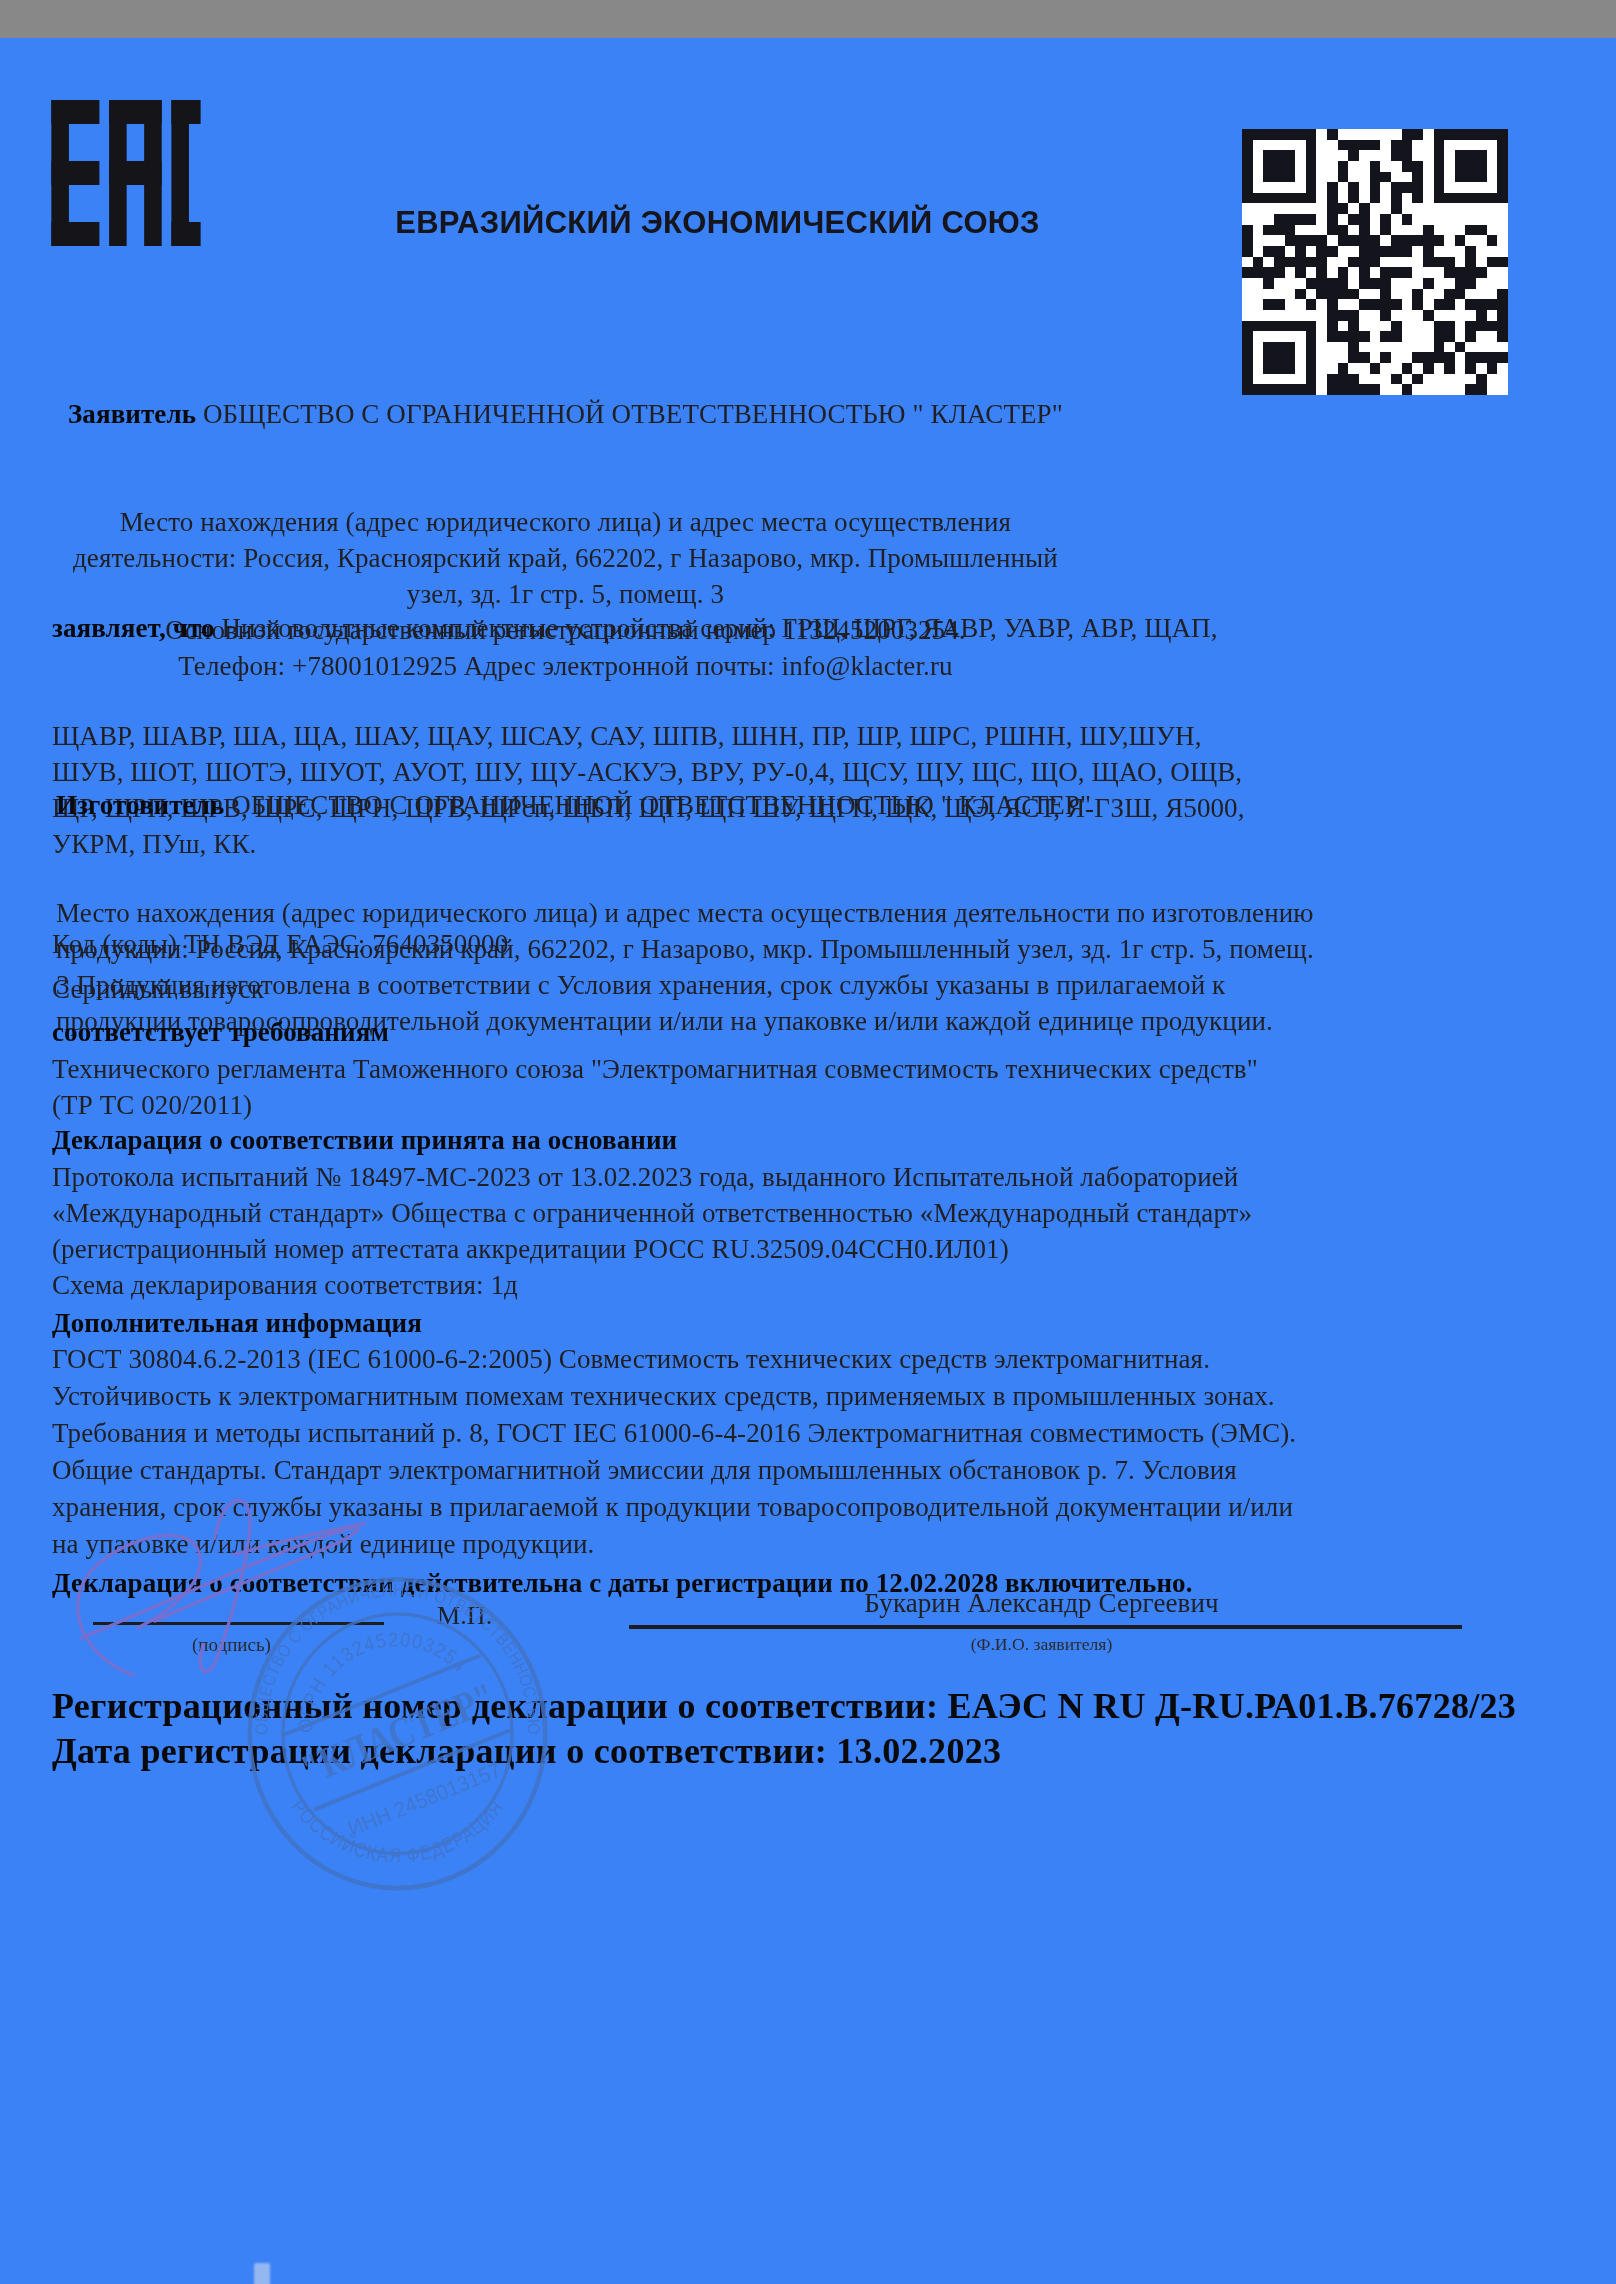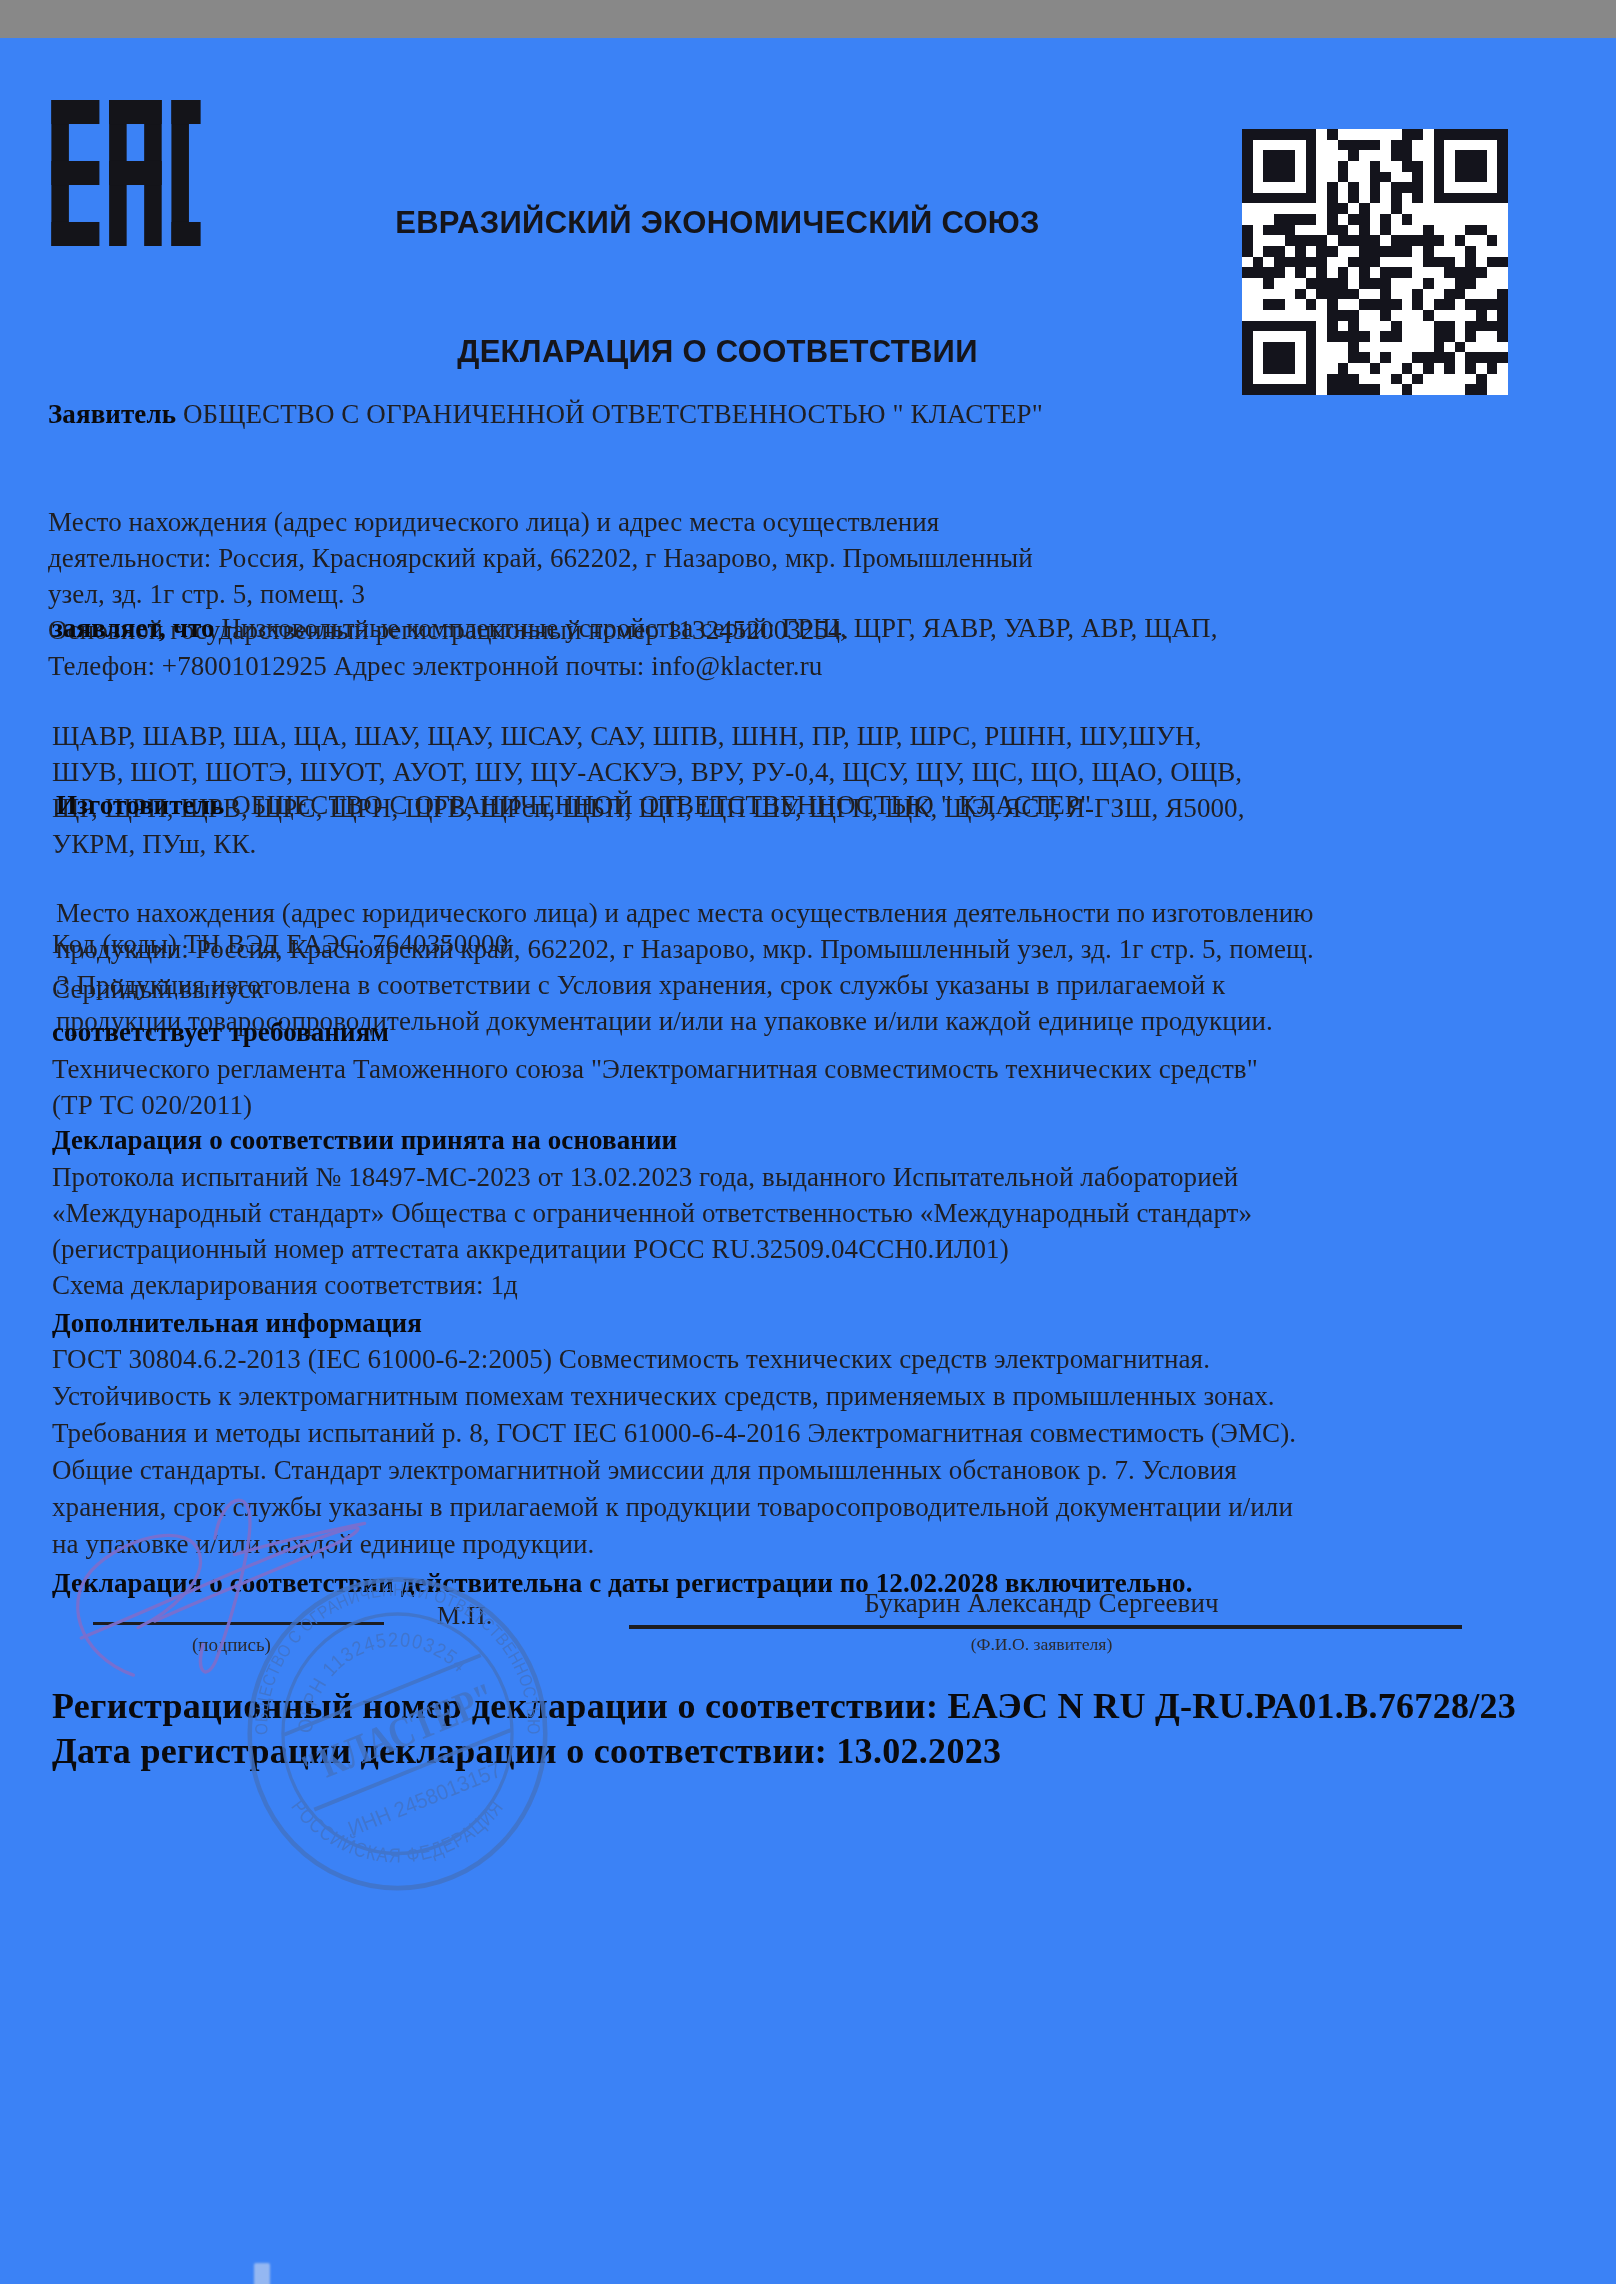--- a/index.html
+++ b/index.html
@@ -67,21 +67,20 @@
       <rect x="89" y="94" width="81" height="37"></rect>
 
       <rect x="185" y="0" width="27" height="225"></rect>
       <rect x="185" y="0" width="45" height="37"></rect>
       <rect x="185" y="188" width="45" height="37"></rect>
     </g>
   </svg>
 
   <div class="abs title" style="left:210px;top:77px;width:1015px;">
     <div>ЕВРАЗИЙСКИЙ ЭКОНОМИЧЕСКИЙ СОЮЗ</div>
-    <div>ДЕКЛАРАЦИЯ О СООТВЕТСТВИИ</div>
   </div>
 
   <svg id="qr-svg" class="abs" style="left:1242px;top:91px;" width="266" height="266" viewBox="0 0 25 25" shape-rendering="crispEdges">
       <rect x="0" y="0" width="25" height="25" fill="#ffffff"></rect>
       <rect x="8" y="0" width="1" height="1" fill="#14141c"></rect>
       <rect x="15" y="0" width="1" height="1" fill="#14141c"></rect>
       <rect x="16" y="0" width="1" height="1" fill="#14141c"></rect>
       <rect x="9" y="1" width="1" height="1" fill="#14141c"></rect>
       <rect x="10" y="1" width="1" height="1" fill="#14141c"></rect>
       <rect x="11" y="1" width="1" height="1" fill="#14141c"></rect>
@@ -294,21 +293,21 @@
       <rect x="1" y="1" width="5" height="5" fill="#ffffff"></rect>
       <rect x="2" y="2" width="3" height="3" fill="#14141c"></rect>
       <rect x="18" y="0" width="7" height="7" fill="#14141c"></rect>
       <rect x="19" y="1" width="5" height="5" fill="#ffffff"></rect>
       <rect x="20" y="2" width="3" height="3" fill="#14141c"></rect>
       <rect x="0" y="18" width="7" height="7" fill="#14141c"></rect>
       <rect x="1" y="19" width="5" height="5" fill="#ffffff"></rect>
       <rect x="2" y="20" width="3" height="3" fill="#14141c"></rect>
     </svg>
 
-  <div class="abs body-text" style="left:48px;top:286px;">
+  <div class="abs body-text" style="left:68px;top:286px;text-align:center;">
     <div><b>Заявитель</b> <span>ОБЩЕСТВО С ОГРАНИЧЕННОЙ ОТВЕТСТВЕННОСТЬЮ " КЛАСТЕР"</span></div>
     <div class="lines">Место нахождения (адрес юридического лица) и адрес места осуществления
 деятельности: Россия, Красноярский край, 662202, г Назарово, мкр. Промышленный
 узел, зд. 1г стр. 5, помещ. 3
 Основной государственный регистрационный номер 1132452003254.
 Телефон: +78001012925 Адрес электронной почты: info@klacter.ru</div>
   </div>
 
   <div class="abs body-text" style="left:52px;top:500px;">
     <div><b>заявляет, что</b> <span>Низковольтные комплектные устройства серий: ГРЩ, ЩРГ, ЯАВР, УАВР, АВР, ЩАП,</span></div>

